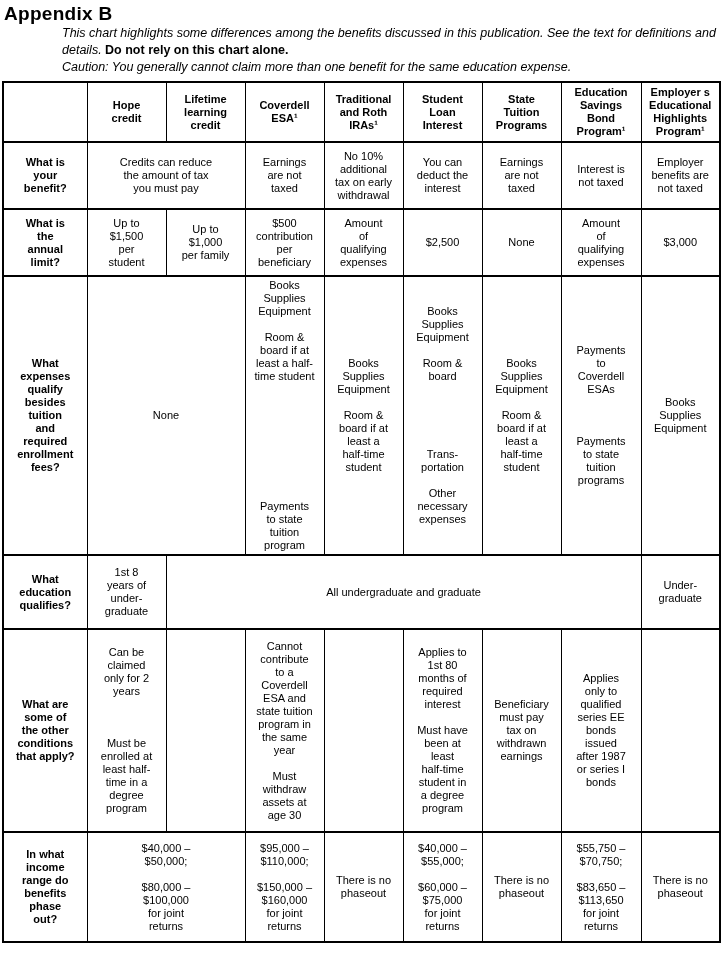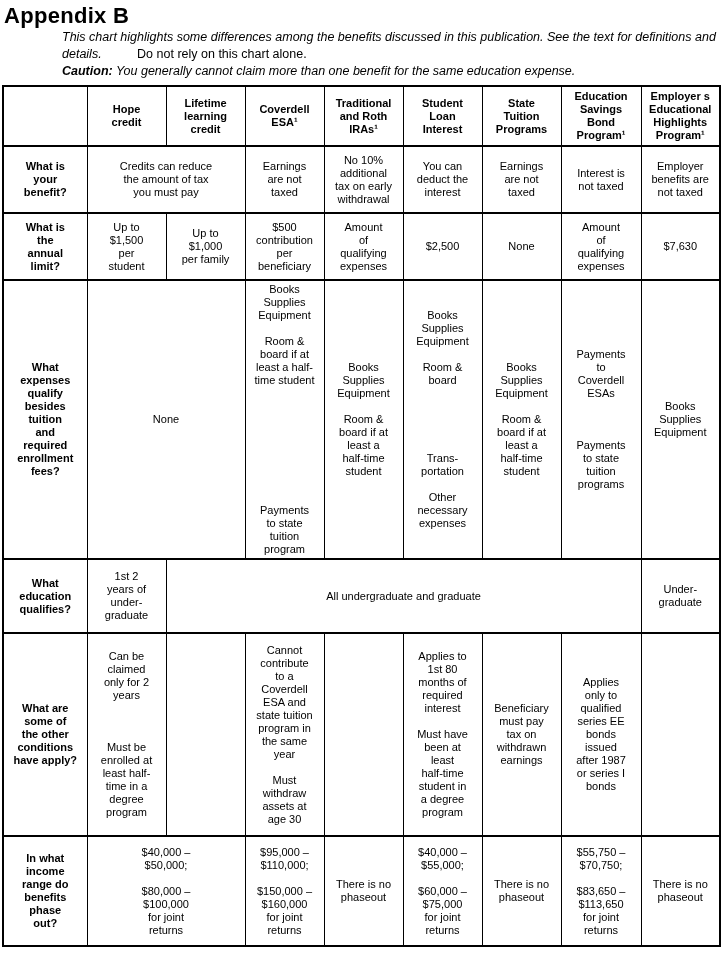--- a/index.html
+++ b/index.html
@@ -1,25 +1,25 @@
 <!DOCTYPE html>
 <html><head>
 <meta charset="utf-8">
 <style>
   html,body { margin:0; padding:0; background:#fff; }
   body { width:721px; height:963px; color:#000; font-family:"Liberation Sans", sans-serif; overflow:hidden; }
   .page { padding:1px 2px 0 2px; }
 
   .title-row { display:flex; align-items:baseline; padding-left:2px; margin-top:2px; }
-  .appendix { font-size:22px; font-weight:bold; letter-spacing:0.3px; white-space:nowrap; }
+  .appendix { font-size:19px; font-weight:bold; letter-spacing:0.3px; white-space:nowrap; }
   .main-title { font-size:16px; font-weight:bold; margin-left:30px; white-space:nowrap; }
 
   .intro-block { margin-left:60px; width:655px; font-size:12.5px; line-height:17px; font-style:italic; }
-  .intro-bold { font-weight:normal; font-style:normal;margin-left:32px; }
-  .caution-label { font-weight:bold; font-style:italic; }
+  .intro-bold { font-weight:bold; font-style:normal; }
+  .caution-label { font-weight:normal; font-style:italic; }
 
   table.benefits { border-collapse:collapse; table-layout:fixed; width:717px; margin-top:5px; border:2px solid #000; }
   table.benefits tr { border-top:2px solid #000; border-bottom:2px solid #000; }
   table.benefits td { border:1px solid #000; text-align:center; vertical-align:middle;
        font-size:11px; line-height:13px; padding:2px 1px; white-space:pre-line; overflow:hidden; word-wrap:break-word; }
   td.head, td.rlabel { font-weight:bold; }
   td.vt { vertical-align:top; }
   td.vb { vertical-align:bottom; padding-bottom:4px; }
   tr.h-head { height:60px; }
   tr.h-r0 { height:67px; }
@@ -137,21 +137,21 @@
       <td>Amount
 of
 qualifying
 expenses</td>
       <td>$2,500</td>
       <td>None</td>
       <td>Amount
 of
 qualifying
 expenses</td>
-      <td>$7,630</td>
+      <td>$3,000</td>
     </tr>
 
     <tr class="h-r2">
       <td class="rlabel">What
 expenses
 qualify
 besides
 tuition
 and
 required
@@ -227,35 +227,35 @@
 programs</td>
       <td class="vt">Books
 Supplies
 Equipment</td>
     </tr>
 
     <tr class="h-r3">
       <td class="rlabel">What
 education
 qualifies?</td>
-      <td>1st 2
+      <td>1st 8
 years of
 under-
 graduate</td>
       <td colspan="6">All undergraduate and graduate</td>
       <td>Under-
 graduate</td>
     </tr>
 
     <tr class="h-r4">
       <td class="rlabel">What are
 some of
 the other
 conditions
-have apply?</td>
+that apply?</td>
       <td>Can be
 claimed
 only for 2
 years
 
 
 
 Must be
 enrolled at
 least half-

